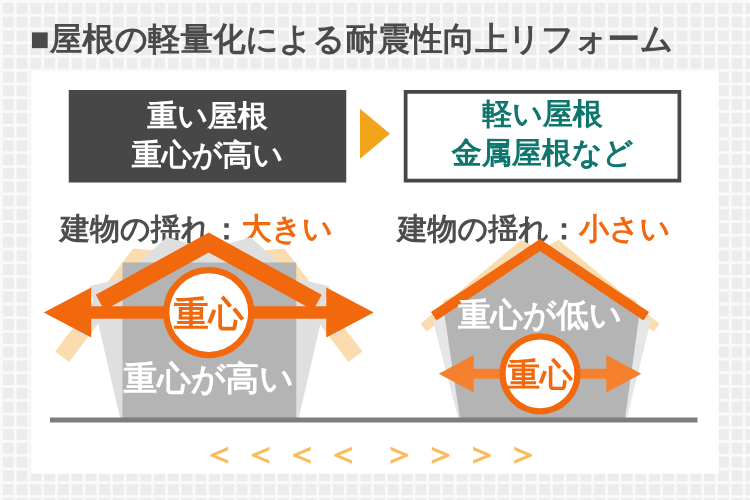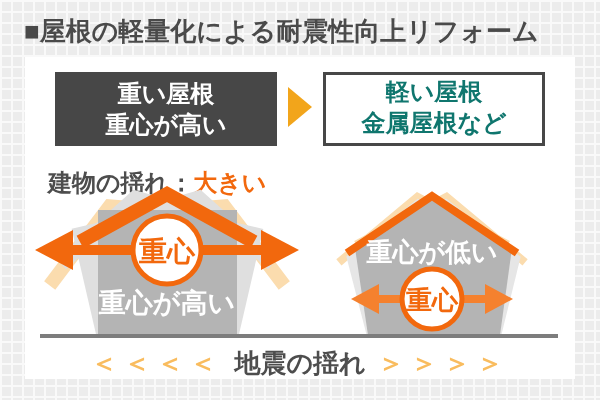--- a/index.html
+++ b/index.html
@@ -74,20 +74,23 @@
     </div>
     <div class="tri-arrow"></div>
     <div class="label-box box-right">
       <span>軽い屋根</span>
       <span>金属屋根など</span>
     </div>
 
     <div class="caption cap-left">
       <span>建物の揺れ：</span><span class="val">大きい</span>
     </div>
+    <div class="caption cap-right">
+      <span>建物の揺れ：</span><span class="val">小さい</span>
+    </div>
 
     <svg class="house-svg svg-left" width="272" height="150" viewBox="0 0 272 150">
 
       <polyline points="47,57 134,9 221,57" fill="none" stroke="#fbdcae" stroke-width="14" transform="rotate(-24 134 150)"></polyline>
       <polyline points="47,57 134,9 221,57" fill="none" stroke="#fbdcae" stroke-width="14" transform="rotate(24 134 150)"></polyline>
 
       <g transform="rotate(-13 134 150)">
         <rect x="65" y="25" width="139" height="125" fill="#dfdfdf"></rect>
         <polyline points="47,57 134,9 221,57" fill="none" stroke="#dfdfdf" stroke-width="14"></polyline>
       </g>
@@ -128,18 +131,17 @@
       <polygon points="188,114 160,99 160,129" fill="#f5812e"></polygon>
 
       <circle cx="107" cy="114" r="30" fill="#ffffff" stroke="#f2680d" stroke-width="5"></circle>
       <text x="107" y="124" text-anchor="middle" font-size="26" fill="#f2680d">重心</text>
     </svg>
 
 
     <div class="ground"></div>
     <div class="footer">
       <span class="chev">＜＜＜＜</span>
-      <span class="quake-label">地震の揺れ</span>
       <span class="chev">＞＞＞＞</span>
     </div>
 
   </div>
 </div>
 
 </body></html>

